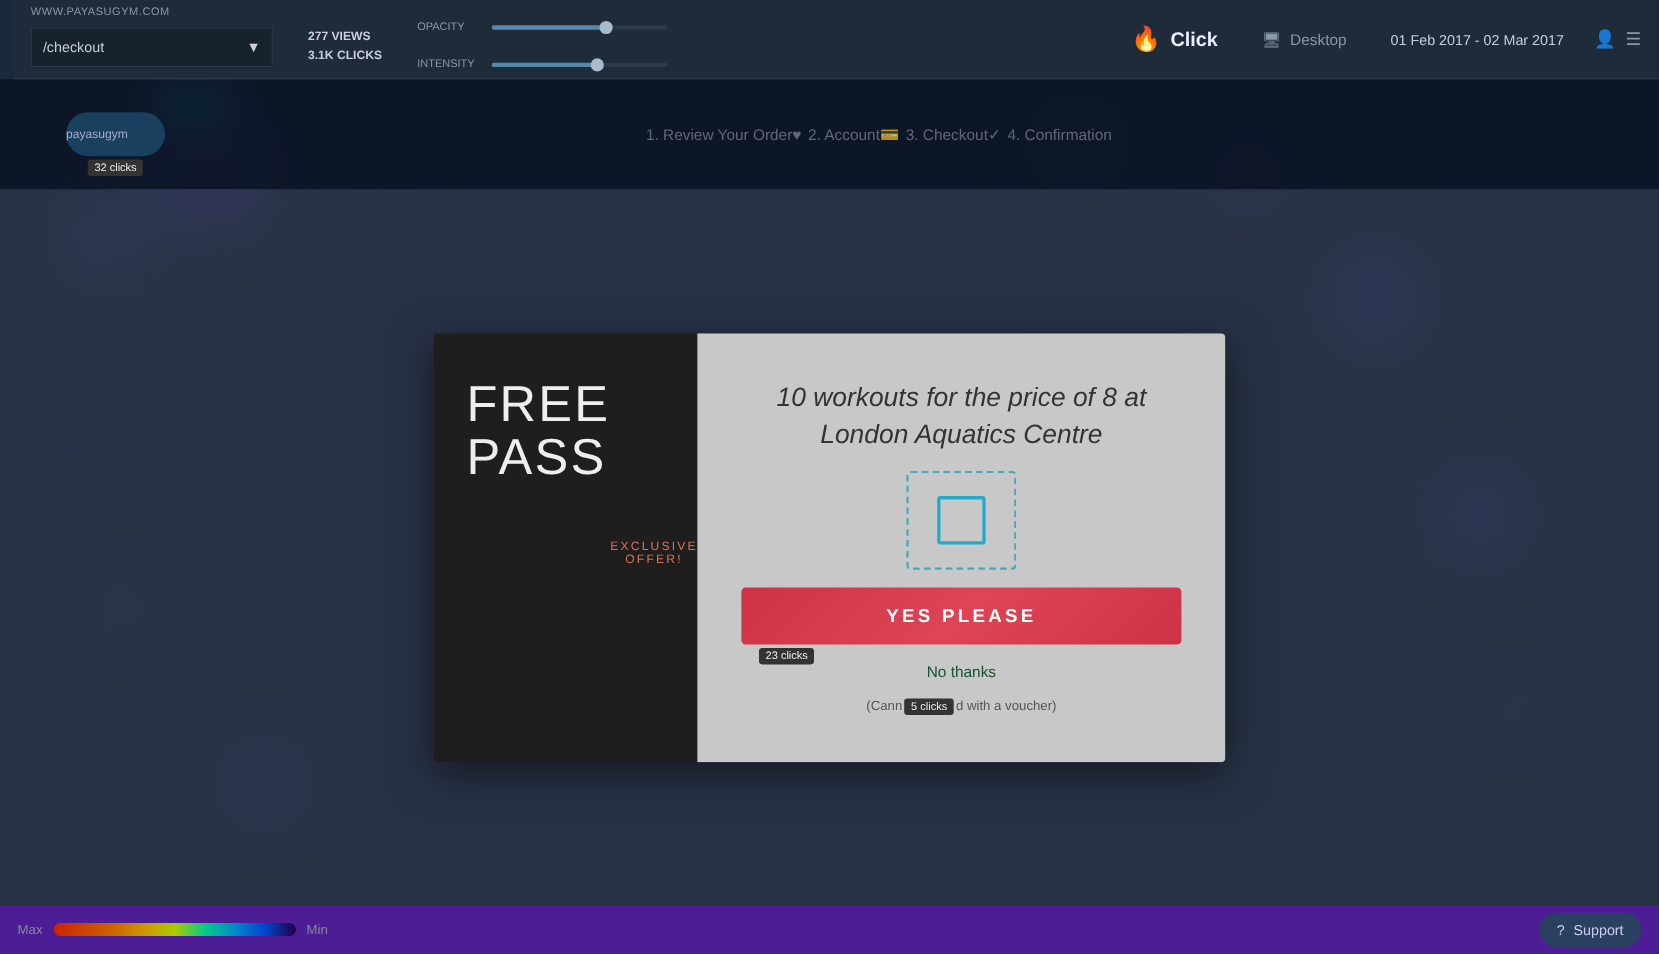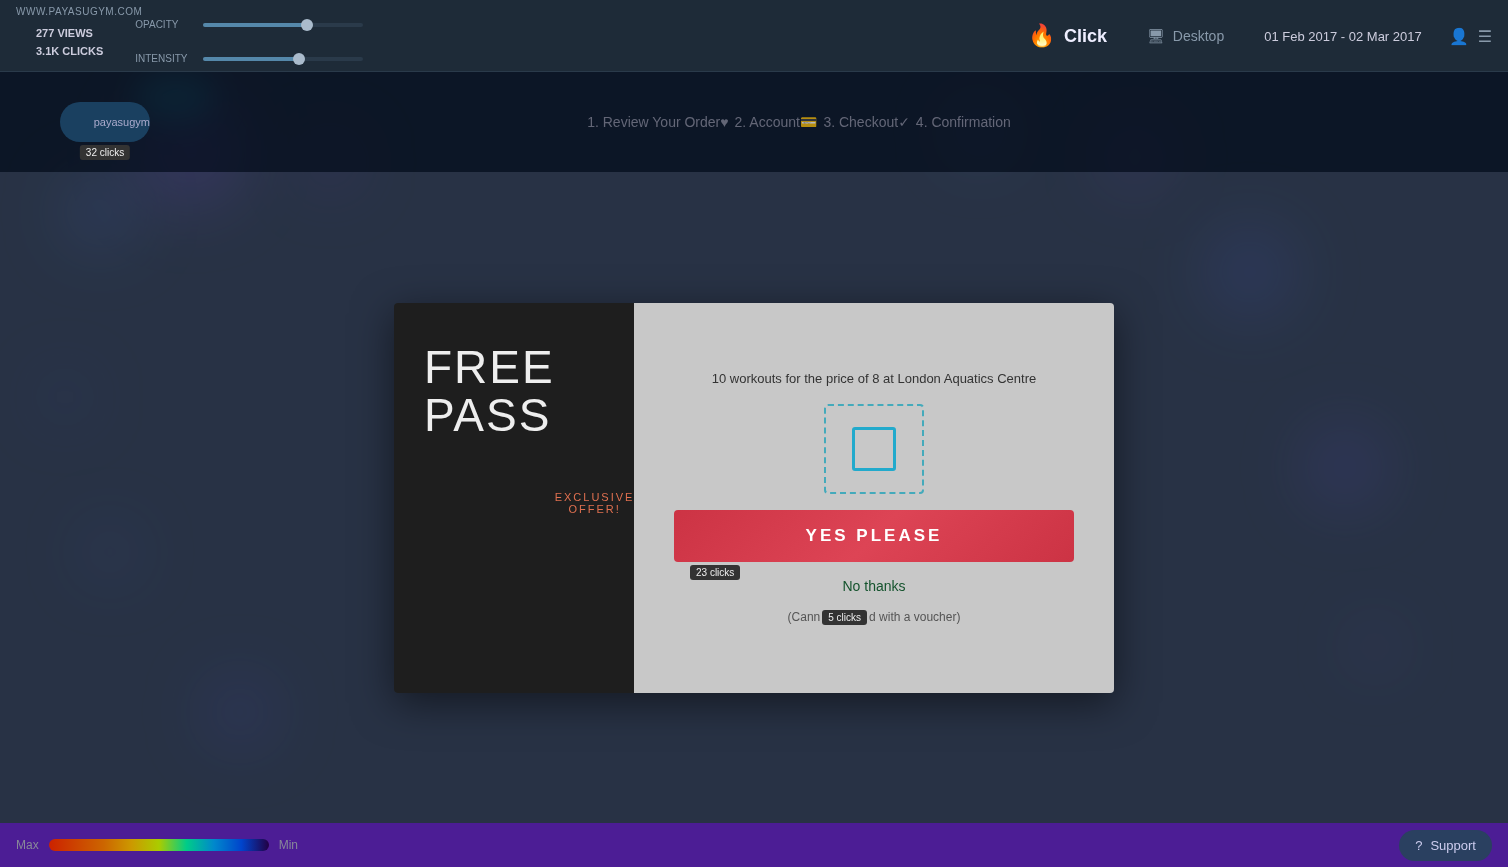--- a/index.html
+++ b/index.html
@@ -8,21 +8,21 @@
       height: 867px;
       overflow: hidden;
       font-family: Arial, sans-serif;
       background: #1a2a3a;
       position: relative;
     }
 
     
     #toolbar {
       position: absolute;
-      top: 0; left: 0; right: 0;
+      top: 0; left: 12px; right: 0;
       height: 72px;
       background: #1e2b38;
       border-bottom: 1px solid #2a3a4a;
       display: flex;
       align-items: center;
       padding: 0 16px;
       z-index: 100;
       gap: 12px;
     }
 
@@ -175,21 +175,21 @@
       justify-content: space-between;
       padding: 0 60px;
       z-index: 10;
     }
     .page-nav-logo {
       width: 90px; height: 40px;
       background: #1a4060;
       border-radius: 30px;
       display: flex;
       align-items: center;
-      justify-content: flex-end;
+      justify-content: flex-start;
       font-size: 11px;
       color: #aac;
       position: relative;
     }
     .click-badge {
       position: absolute;
       bottom: -18px;
       left: 50%;
       transform: translateX(-50%);
       background: #333;
@@ -316,24 +316,25 @@
       display: flex;
       flex-direction: column;
       align-items: center;
       justify-content: center;
       padding: 30px 40px;
       gap: 16px;
       position: relative;
     }
 
     .modal-title-text {
-      font-size: 13px;
+      font-size: 24px;
       color: #333;
       text-align: center;
       line-height: 1.4;
+      font-style: italic;
     }
 
     
     .dashed-box {
       width: 100px;
       height: 90px;
       border: 2px dashed #44aabb;
       border-radius: 4px;
       display: flex;
       align-items: center;
@@ -414,20 +415,24 @@
 
     
     .blob-logo { width:80px;height:50px; background:rgba(0,180,200,0.5); top:0px; left:135px; filter:blur(15px); border-radius:50%; }
   </style>
 </head>
 <body>
 
 <div id="toolbar">
   <span class="site-url">WWW.PAYASUGYM.COM</span>
 
+  <div class="url-dropdown">
+    <span>/checkout</span>
+    <span>▼</span>
+  </div>
 
   <div class="stats-block">
     <div><span class="val">277 VIEWS</span></div>
     <div><span class="val">3.1K CLICKS</span></div>
   </div>
 
   <div class="slider-group">
     <div class="slider-row">
       <label>OPACITY</label>
       <div class="slider-track">

